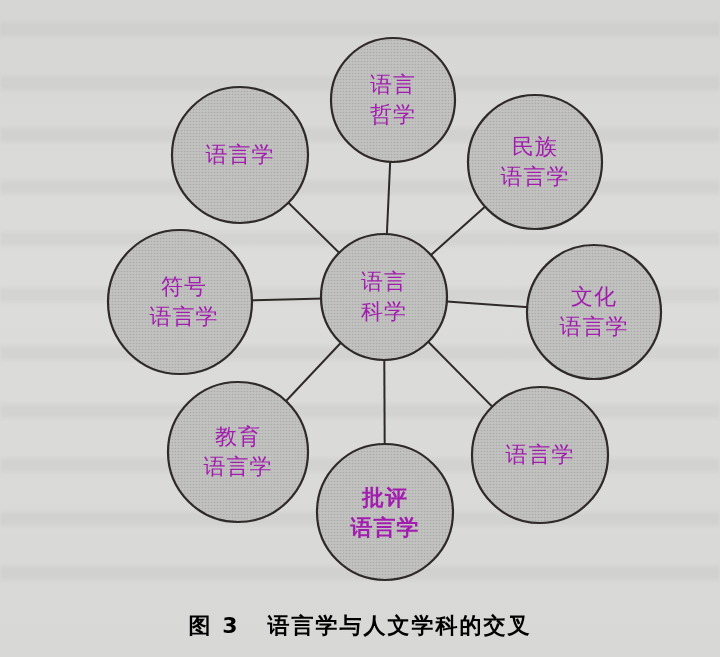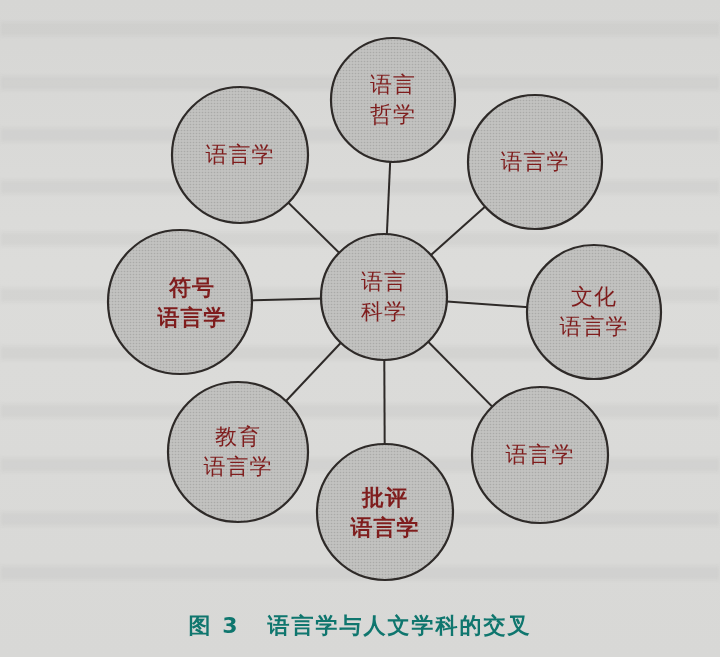--- a/index.html
+++ b/index.html
@@ -15,34 +15,34 @@
     }
     .ghost-line {
       position: absolute; left: 0; right: 0; height: 14px;
       background: rgba(150,150,150,0.10);
       filter: blur(2px);
     }
     svg.diagram { position: absolute; left: 0; top: 0; }
     .node-label {
       position: absolute;
       text-align: center;
-      color: #7f1d1d;
+      color: #a21caf;
       font-size: 22px;
       line-height: 30px;
       transform: translate(-50%, -50%);
       white-space: nowrap;
       letter-spacing: 1px;
     }
     .caption {
       position: absolute; left: 0; right: 0; top: 611px;
       text-align: center;
       font-family: "DejaVu Sans", "Liberation Sans", sans-serif;
       font-weight: bold;
       font-size: 22px;
-      color: #0f766e;
+      color: #000000;
       letter-spacing: 2px;
     }
     .caption .fig-no { margin-right: 28px; }
   </style>
 </head>
 <body>
 
 <div class="page">
   <div class="ghost-line" style="top:22px;"></div>
   <div class="ghost-line" style="top:76px;"></div>
@@ -90,38 +90,39 @@
 <div id="labels">
     <div class="node-label" style="left: 384px; top: 297px;">
       <div>语言</div>
       <div>科学</div>
     </div>
     <div class="node-label" style="left: 393px; top: 100px;">
       <div>语言</div>
       <div>哲学</div>
     </div>
     <div class="node-label" style="left: 535px; top: 162px;">
+      <div>民族</div>
       <div>语言学</div>
     </div>
     <div class="node-label" style="left: 594px; top: 312px;">
       <div>文化</div>
       <div>语言学</div>
     </div>
     <div class="node-label" style="left: 540px; top: 455px;">
       <div>语言学</div>
     </div>
     <div class="node-label" style="left: 385px; top: 512px; font-weight: bold;">
       <div>批评</div>
       <div>语言学</div>
     </div>
     <div class="node-label" style="left: 238px; top: 452px;">
       <div>教育</div>
       <div>语言学</div>
     </div>
-    <div class="node-label" style="left: 192px; top: 302px; font-weight: bold;">
+    <div class="node-label" style="left: 184px; top: 302px;">
       <div>符号</div>
       <div>语言学</div>
     </div>
     <div class="node-label" style="left: 240px; top: 155px;">
       <div>语言学</div>
     </div>
   </div>
 
 <div class="caption">
   <span class="fig-no">图 3</span><span>语言学与人文学科的交叉</span>

